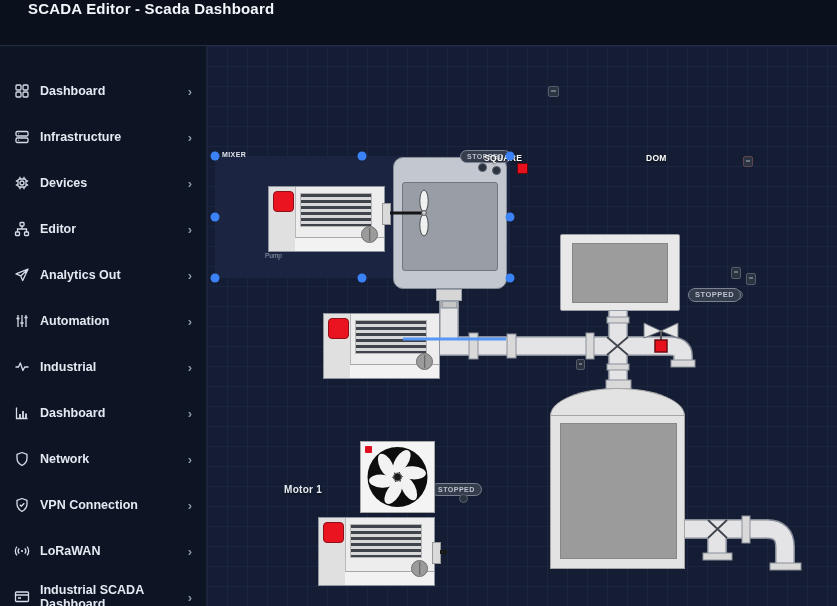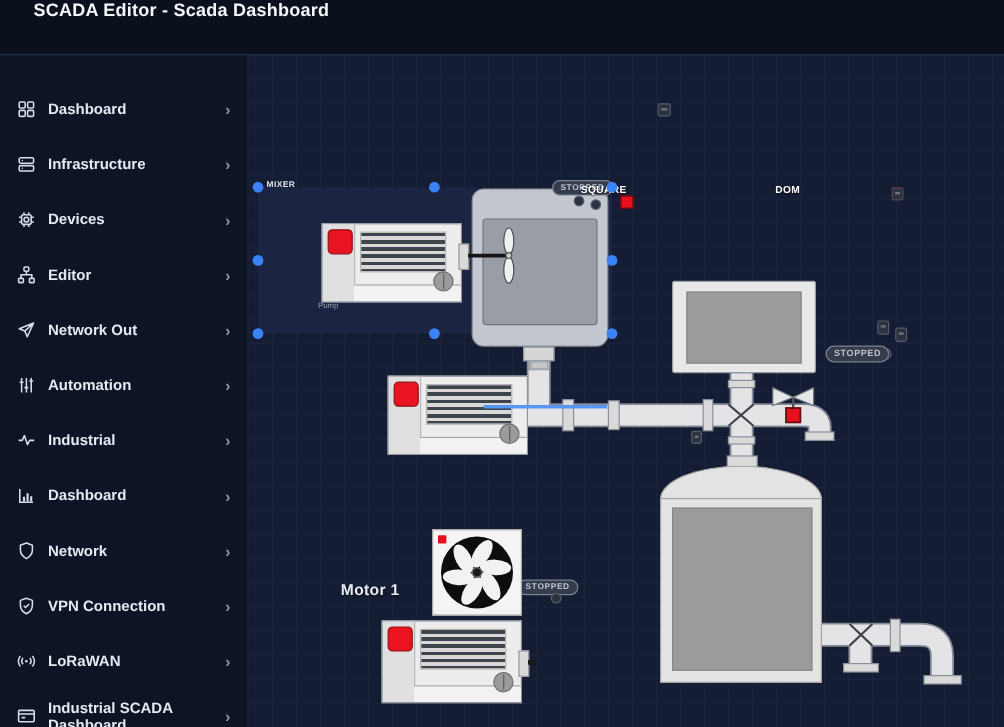--- a/index.html
+++ b/index.html
@@ -108,21 +108,21 @@
     <span class="lbl">Editor</span>
     <span class="chev">›</span>
   </div>
 
   <div class="side-item">
     <span class="icn">
         <svg viewBox="0 0 16 16" fill="none" stroke="#d7dde8" stroke-width="1.3" stroke-linejoin="round">
           <path d="M14 2.2 2 6.9l4.7 2 2 4.7L14 2.2zM6.7 8.9 14 2.2"></path>
         </svg>
       </span>
-    <span class="lbl">Network Out</span>
+    <span class="lbl">Analytics Out</span>
     <span class="chev">›</span>
   </div>
 
   <div class="side-item">
     <span class="icn">
         <svg viewBox="0 0 16 16" fill="none" stroke="#d7dde8" stroke-width="1.3">
           <path d="M4 2v12M8 2v12M12 2v12M2.4 5.5h3.2M6.4 10h3.2M10.4 4.5h3.2"></path>
         </svg>
       </span>
     <span class="lbl">Automation</span>
@@ -304,21 +304,21 @@
         <g transform="rotate(255,36.5,35)">
             <ellipse cx="36.5" cy="19" rx="6.5" ry="13" transform="rotate(18,36.5,19)"></ellipse>
           </g>
         <g transform="rotate(315,36.5,35)">
             <ellipse cx="36.5" cy="19" rx="6.5" ry="13" transform="rotate(18,36.5,19)"></ellipse>
           </g>
       </g>
       <circle cx="36.5" cy="35" r="4" fill="#1a1a1a" stroke="#777" stroke-width="1"></circle>
     </svg>
   </div>
-  <div class="abs tag" style="left:77px;top:438px;font-size:13px;color:#e8ecf2;z-index:5;">Motor 1</div>
+  <div class="abs tag" style="left:77px;top:438px;font-size:10px;color:#e8ecf2;z-index:5;">Motor 1</div>
   <div class="abs badge" style="left:224px;top:437px;z-index:2;">STOPPED</div>
   <div class="abs dot-icon" style="left:252px;top:448px;width:9px;height:9px;z-index:2;"></div>
 
   <div class="abs pump" style="left:111px;top:471px;width:117px;height:69px;">
     <div class="side"></div>
     <div class="led"></div>
     <div class="vents"></div>
     <div class="base"></div>
     <div class="knob"></div>
     <div class="coupling" style="top:24px;"></div>

